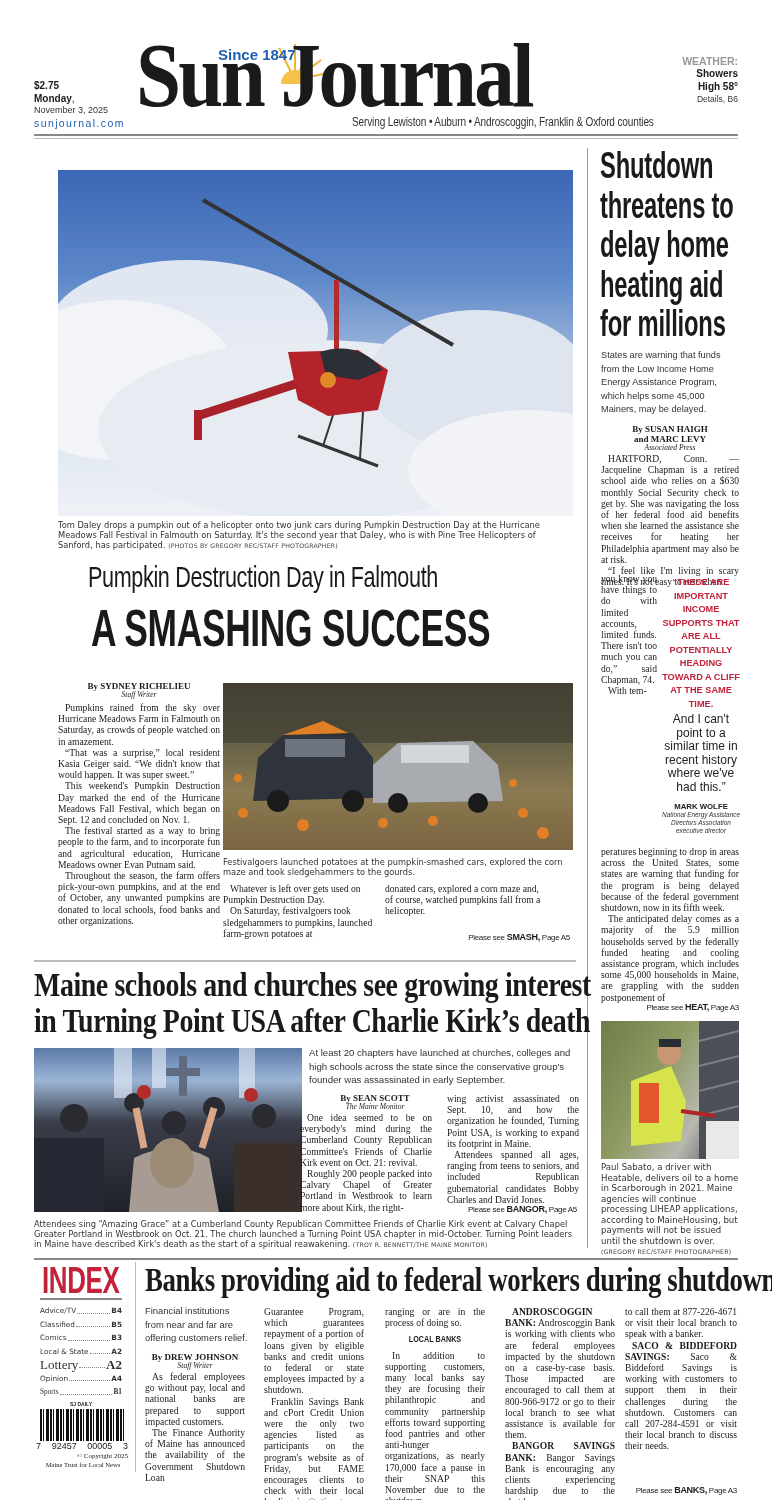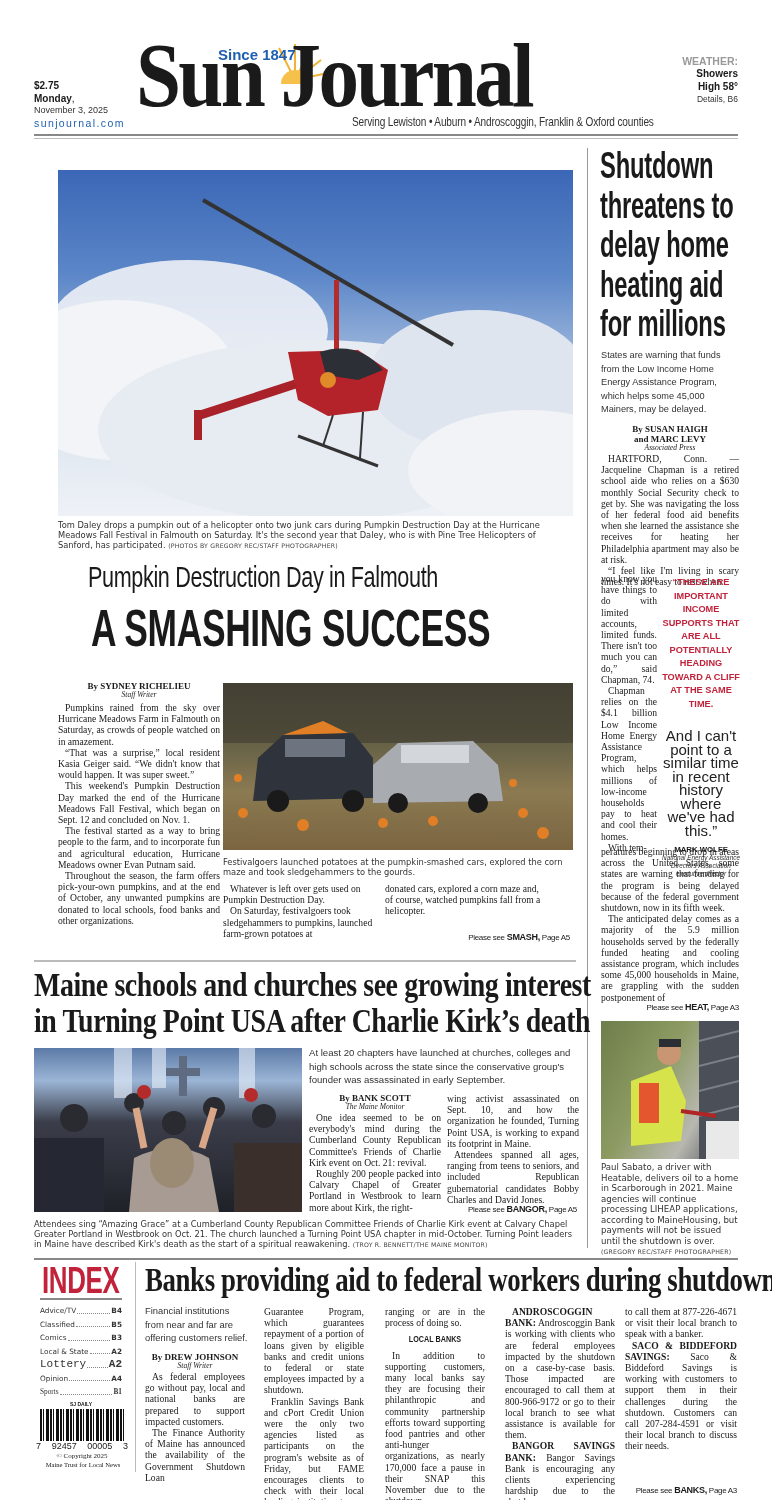--- a/index.html
+++ b/index.html
@@ -139,26 +139,25 @@
   <span>By SUSAN HAIGH</span><br>
   <span>and MARC LEVY</span>
   <i>Associated Press</i>
 </div>
 <div class="abs body" style="left:601px;top:453px;width:138px">
   <p>HARTFORD, Conn. — Jacqueline Chapman is a retired school aide who relies on a $630 monthly Social Security check to get by. She was navigating the loss of her federal food aid benefits when she learned the assistance she receives for heating her Philadelphia apartment may also be at risk.</p>
   <p>“I feel like I'm living in scary times. It's not easy to rest when</p>
 </div>
 <div class="abs body" style="left:601px;top:573px;width:56px">
   <p style="text-indent:0">you know you have things to do with limited accounts, limited funds. There isn't too much you can do,” said Chapman, 74.</p>
-  <p>Chapman relies on the $4.1 billion Low Income Home Energy Assistance Program, which helps millions of low-income households pay to heat and cool their homes.</p>
   <p>With tem-</p>
 </div>
 <div class="abs" style="left:662px;top:576px;width:78px;text-align:center">
   <div class="sans" style="font-size:9.2px;line-height:13.5px;font-weight:bold;color:#c2223a">“THESE ARE IMPORTANT INCOME SUPPORTS THAT ARE ALL POTENTIALLY HEADING TOWARD A CLIFF AT THE SAME TIME.</div>
-  <div class="sans" style="font-size:15px;line-height:13.5px;color:#222;margin-top:18px">And I can't point to a similar time in recent history where we've had this.”</div>
+  <div class="sans" style="font-size:12px;line-height:13.5px;color:#222;margin-top:2px">And I can't point to a similar time in recent history where we've had this.”</div>
   <div class="sans" style="font-size:7.8px;font-weight:bold;margin-top:8px">MARK WOLFE</div>
   <div class="sans" style="font-size:6.4px;line-height:8px;font-style:italic;color:#333">National Energy Assistance Directors Association executive director</div>
 </div>
 <div class="abs body" style="left:601px;top:846px;width:138px">
   <p style="text-indent:0">peratures beginning to drop in areas across the United States, some states are warning that funding for the program is being delayed because of the federal government shutdown, now in its fifth week.</p>
   <p>The anticipated delay comes as a majority of the 5.9 million households served by the federally funded heating and cooling assistance program, which includes some 45,000 households in Maine, are grappling with the sudden postponement of</p>
 </div>
 <div class="abs jump" style="left:601px;top:1002px;width:138px">
   <span>Please see</span>
   <b>HEAT,</b>
@@ -211,24 +210,24 @@
     <ellipse cx="138" cy="115" rx="22" ry="25" fill="#9c8b74"></ellipse>
     <path d="M110 100 L102 60" stroke="#d9a787" stroke-width="7"></path>
     <path d="M168 100 L180 60" stroke="#d9a787" stroke-width="7"></path>
     <rect x="0" y="90" width="70" height="74" fill="#252832"></rect>
       <rect x="200" y="95" width="68" height="69" fill="#3a2f2a"></rect>
   </svg>
 </div>
 
 <div class="abs sans" style="left:309px;top:1046px;width:270px;font-size:9.6px;line-height:13.5px;color:#333">At least 20 chapters have launched at churches, colleges and high schools across the state since the conservative group's founder was assassinated in early September.</div>
 <div class="abs byline" style="left:309px;top:1093px;width:132px">
-  <span>By BANK SCOTT</span>
+  <span>By SEAN SCOTT</span>
   <i>The Maine Monitor</i>
 </div>
-<div class="abs body" style="left:309px;top:1112px;width:132px">
+<div class="abs body" style="left:300px;top:1112px;width:132px">
   <p>One idea seemed to be on everybody's mind during the Cumberland County Republican Committee's Friends of Charlie Kirk event on Oct. 21: revival.</p>
   <p>Roughly 200 people packed into Calvary Chapel of Greater Portland in Westbrook to learn more about Kirk, the right-</p>
 </div>
 <div class="abs body" style="left:447px;top:1093px;width:132px">
   <p style="text-indent:0">wing activist assassinated on Sept. 10, and how the organization he founded, Turning Point USA, is working to expand its footprint in Maine.</p>
   <p>Attendees spanned all ages, ranging from teens to seniors, and included Republican gubernatorial candidates Bobby Charles and David Jones.</p>
 </div>
 <div class="abs jump" style="left:447px;top:1204px;width:130px">
   <span>Please see</span>
   <b>BANGOR,</b>
@@ -257,21 +256,21 @@
   <div style="display:flex;font-family:'DejaVu Sans',sans-serif;font-size:7.3px;line-height:13.5px;color:#333">
       <span>Comics</span>
       <span style="flex:1;border-bottom:1px dotted #888;margin:0 1px 4px"></span>
       <b>B3</b>
     </div>
   <div style="display:flex;font-family:'DejaVu Sans',sans-serif;font-size:7.3px;line-height:13.5px;color:#333">
       <span>Local &amp; State</span>
       <span style="flex:1;border-bottom:1px dotted #888;margin:0 1px 4px"></span>
       <b>A2</b>
     </div>
-  <div style="display:flex;font-family:Liberation Mono, monospace;font-size:11px;line-height:13.5px;color:#333">
+  <div style="display:flex;font-family:Liberation Serif, serif;font-size:13px;line-height:13.5px;color:#333">
       <span>Lottery</span>
       <span style="flex:1;border-bottom:1px dotted #888;margin:0 1px 4px"></span>
       <b>A2</b>
     </div>
   <div style="display:flex;font-family:'DejaVu Sans',sans-serif;font-size:7.3px;line-height:13.5px;color:#333">
       <span>Opinion</span>
       <span style="flex:1;border-bottom:1px dotted #888;margin:0 1px 4px"></span>
       <b>A4</b>
     </div>
   <div style="display:flex;font-family:Liberation Serif, serif;font-size:7.3px;line-height:13.5px;color:#333">
@@ -281,21 +280,21 @@
     </div>
 </div>
 <div class="abs sans" style="left:40px;top:1401px;width:82px;text-align:center;font-size:5px;font-weight:bold">SJ DAILY</div>
 <div class="abs" style="left:40px;top:1409px;width:86px;height:32px;background:repeating-linear-gradient(90deg,#111 0 2px,#fff 2px 3px,#111 3px 4px,#fff 4px 6px,#111 6px 9px,#fff 9px 10px)"></div>
 <div class="abs sans" style="left:36px;top:1441px;width:92px;display:flex;justify-content:space-between;font-size:9px">
   <span>7</span>
   <span>92457</span>
   <span>00005</span>
   <span>3</span>
 </div>
-<div class="abs serif" style="left:36px;top:1452px;width:92px;text-align:center;font-size:7px">© Copyright 2025</div>
+<div class="abs serif" style="left:36px;top:1452px;width:92px;text-align:right;font-size:7px">© Copyright 2025</div>
 <div class="abs serif" style="left:34px;top:1461px;width:98px;text-align:center;font-size:6.6px">Maine Trust for Local News</div>
 
 <div class="rule" style="left:135px;top:1262px;width:1px;height:210px;background:#bbb"></div>
 
 <div class="abs serif" style="left:145px;top:1260px;font-size:34px;font-weight:bold;white-space:nowrap;transform:scaleX(0.79);transform-origin:left top;letter-spacing:-0.5px;line-height:40px">Banks providing aid to federal workers during shutdown</div>
 <div class="abs sans" style="left:145px;top:1304px;width:105px;font-size:9.4px;line-height:13.5px;color:#333">Financial institutions from near and far are offering customers relief.</div>
 <div class="abs byline" style="left:145px;top:1352px;width:100px">
   <span>By DREW JOHNSON</span>
   <i>Staff Writer</i>
 </div>

